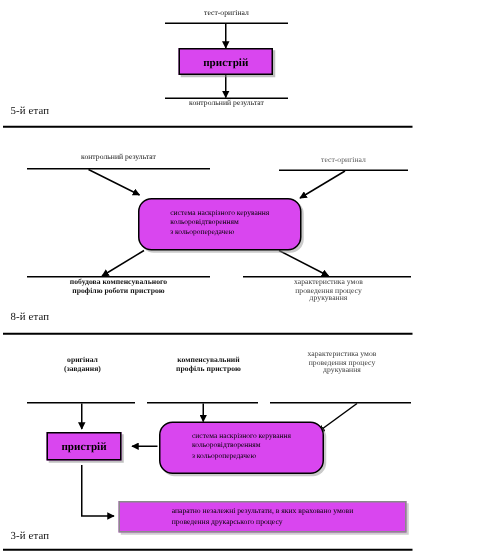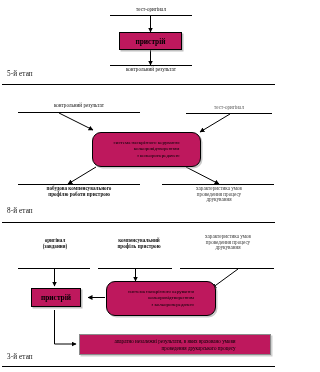--- a/index.html
+++ b/index.html
@@ -38,25 +38,25 @@
   .stage-lbl {
     position: absolute;
     font-size: 7.2px;
     color: #111111;
     letter-spacing: 0.1px;
   }
   .box {
     position: absolute;
     box-sizing: border-box;
     border: 1px solid #000000;
-    background: #be185d;
+    background: #d946ef;
     display: flex;
     align-items: center;
     justify-content: center;
-    text-align: right;
+    text-align: left;
     color: #000000;
   }
   .box.device {
     font-weight: bold;
     font-size: 7.4px;
     box-shadow: 1.5px 1.5px 0 rgba(140,140,140,0.55);
   }
   .box.system {
     border-radius: 9px;
     font-size: 5.0px;

